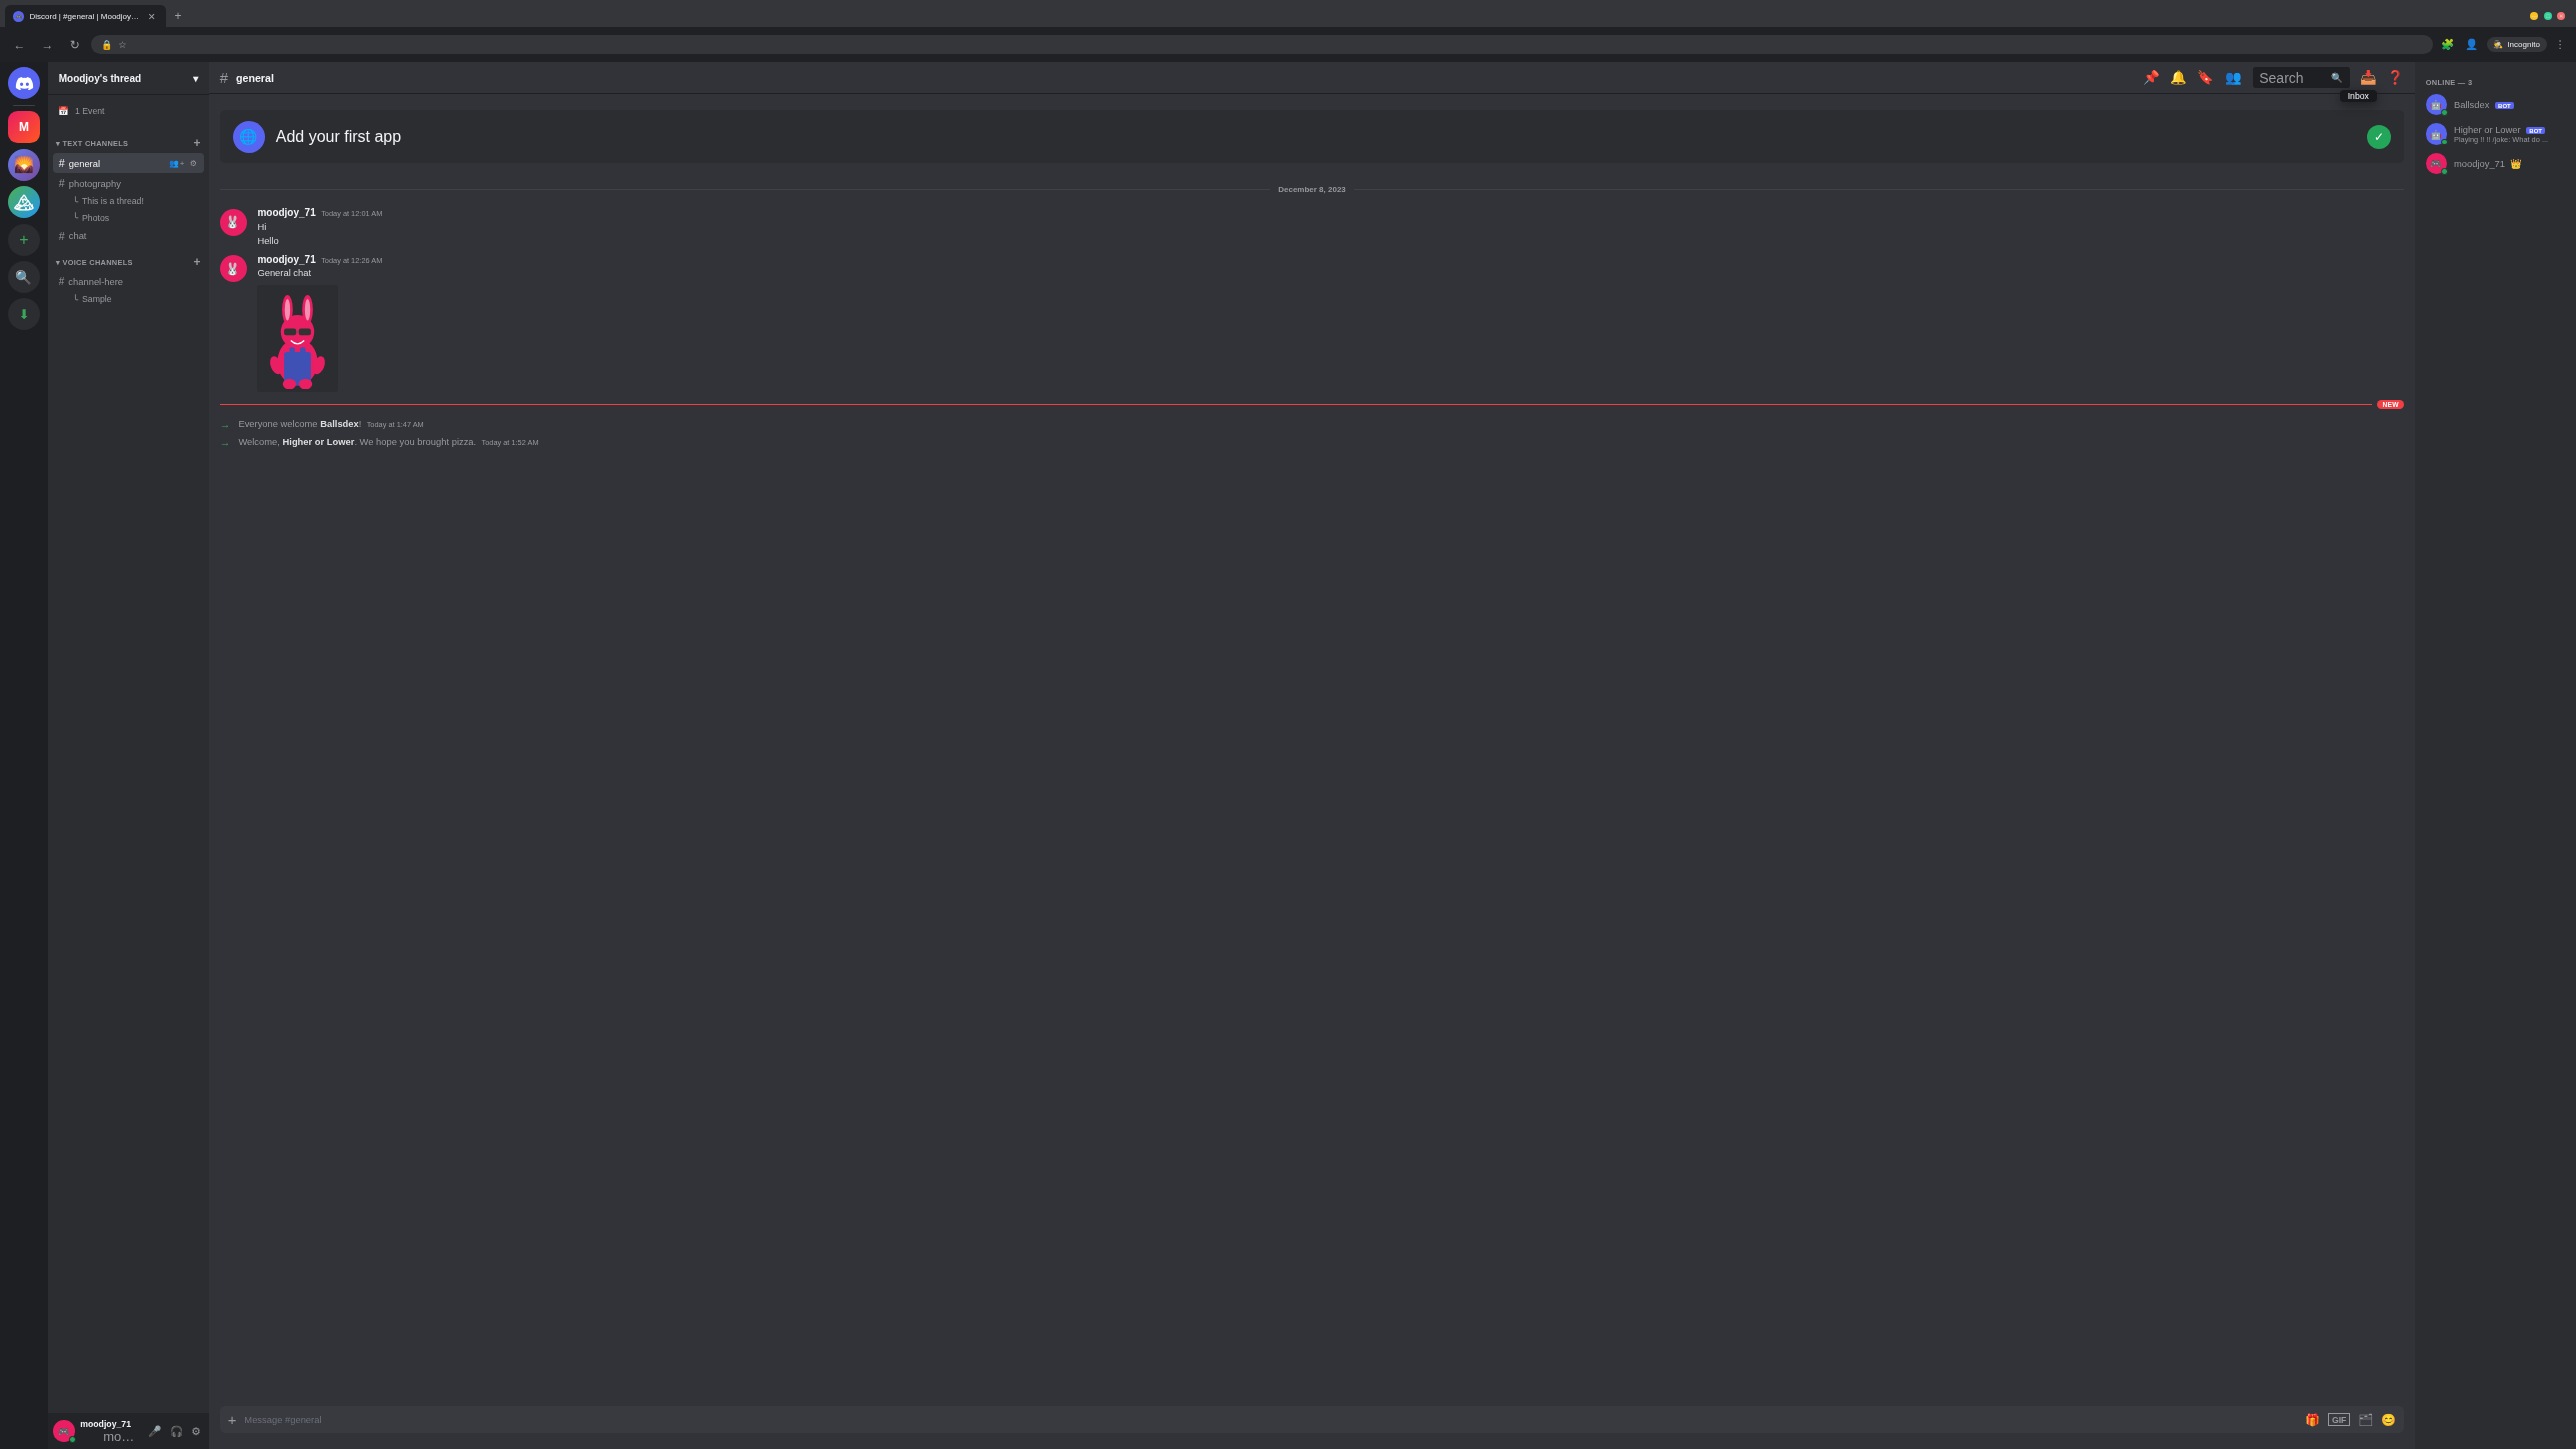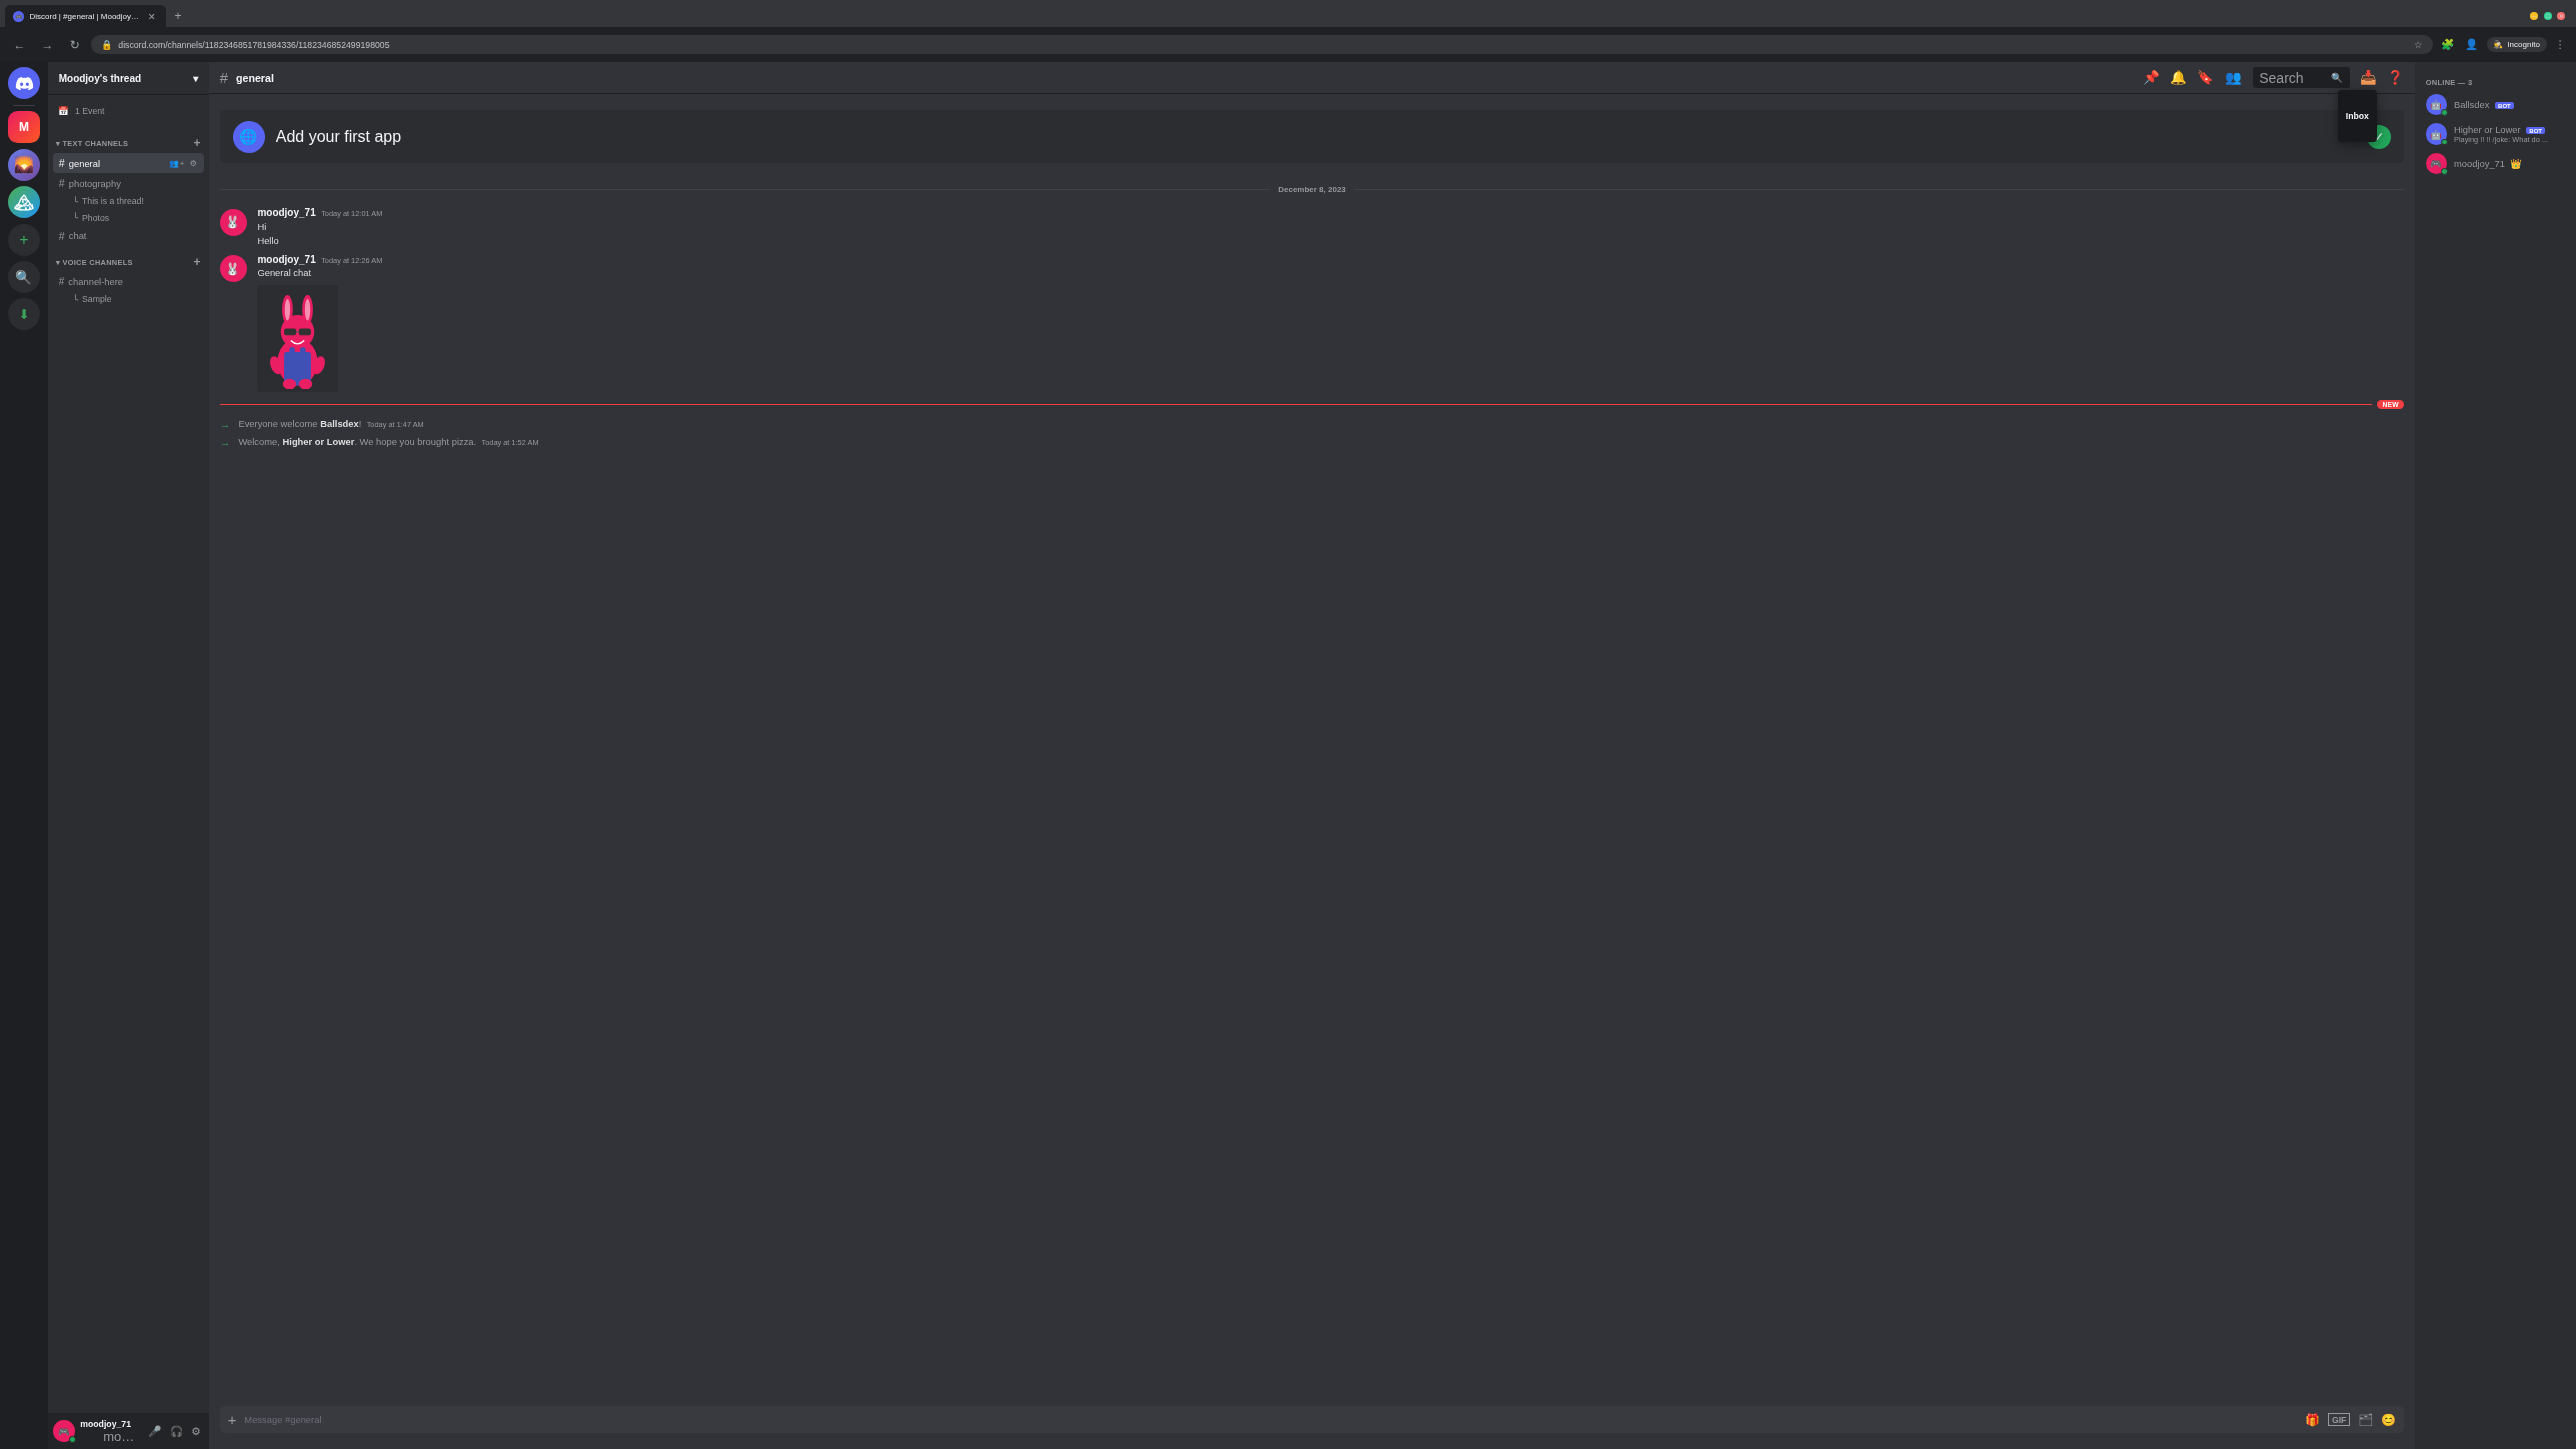--- a/index.html
+++ b/index.html
@@ -134,21 +134,21 @@
     .member-avatar { width: 21.5px; height: 21.5px; border-radius: 50%; flex-shrink: 0; display: flex; align-items: center; justify-content: center; font-size: 9.4px; position: relative; }
     .member-avatar .status-dot { width: 6.7px; height: 6.7px; border-radius: 50%; position: absolute; bottom: -0.7px; right: -0.7px; border: 1.3px solid #2b2d31; }
     .member-avatar .status-dot.online { background: #23a55a; }
     .member-info { flex: 1; min-width: 0; }
     .member-name { font-size: 9.4px; color: #96989d; white-space: nowrap; overflow: hidden; text-overflow: ellipsis; }
     .member-badge { background: #5865f2; color: white; font-size: 6px; font-weight: 700; padding: 0.7px 3.4px; border-radius: 2px; text-transform: uppercase; margin-left: 2.7px; vertical-align: middle; }
     .member-sub { font-size: 7.4px; color: #96989d; white-space: nowrap; overflow: hidden; text-overflow: ellipsis; }
     .crown-icon { color: #faa61a; margin-left: 2.7px; }
 
     
-    .tooltip { position: absolute; top: 100%; right: 0; margin-top: 5.4px; background: #18191c; color: #f2f3f5; font-size: 8.7px; font-weight: 700; padding: 21px 8px; border-radius: 4px; white-space: nowrap; box-shadow: 0 2.7px 10.7px rgba(0,0,0,0.4); z-index: 100; }
+    .tooltip { position: absolute; top: 100%; right: 0; margin-top: 5.4px; background: #18191c; color: #f2f3f5; font-size: 8.7px; font-weight: 400; padding: 1px 8px; border-radius: 4px; white-space: nowrap; box-shadow: 0 2.7px 10.7px rgba(0,0,0,0.4); z-index: 100; }
     .header-icon-wrapper { position: relative; }
 
     
     .bunny-gif { width: 81px; height: 107px; background: #2b2d31; border-radius: 2.7px; overflow: hidden; display: flex; align-items: center; justify-content: center; font-size: 54px; margin-top: 5.4px; }
   </style>
 </head>
 <body>
 
 <div class="browser-chrome">
   <div class="tab-bar">
@@ -163,21 +163,20 @@
       <div class="win-btn win-max">□</div>
       <div class="win-btn win-close">✕</div>
     </div>
   </div>
   <div class="nav-bar">
     <button class="nav-btn">←</button>
     <button class="nav-btn">→</button>
     <button class="nav-btn">↻</button>
     <div class="address-bar">
       <span style="color:#9aa0a6; font-size:9.4px;">🔒</span>
-      <span class="url">discord.com/channels/1182346851781984336/1182346852499198005</span>
       <span style="color:#9aa0a6; font-size:9.4px;">☆</span>
     </div>
     <div class="nav-actions">
       <span class="nav-icon">🧩</span>
       <span class="nav-icon">👤</span>
       <div class="incognito-btn">
         <span>🕵</span>
         <span>Incognito</span>
       </div>
       <span class="nav-icon">⋮</span>

